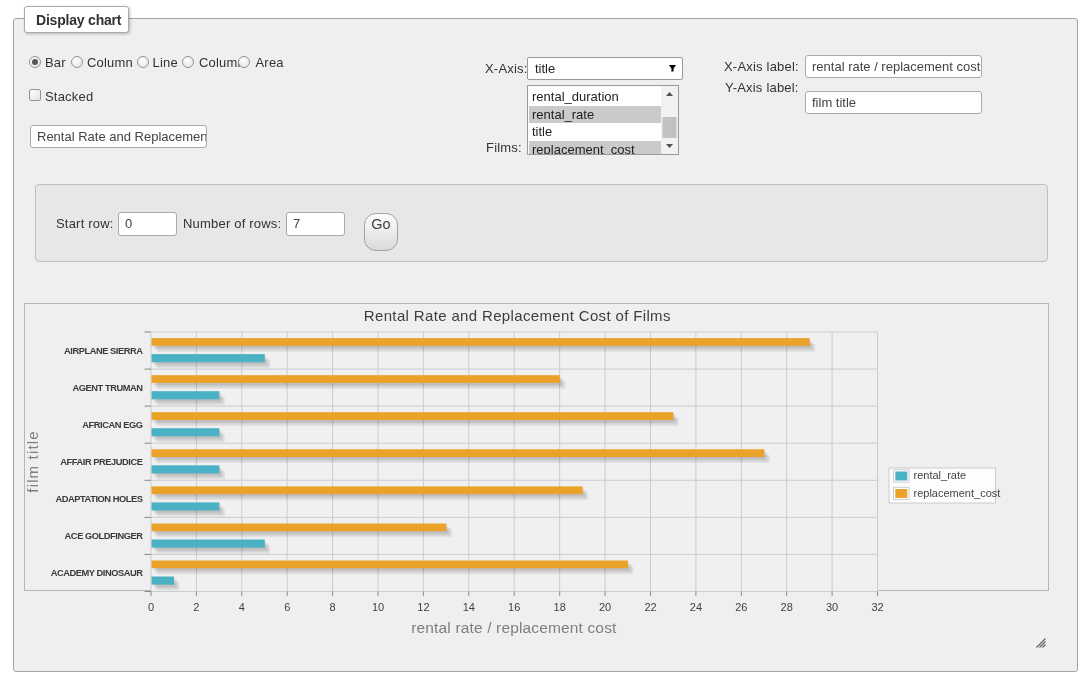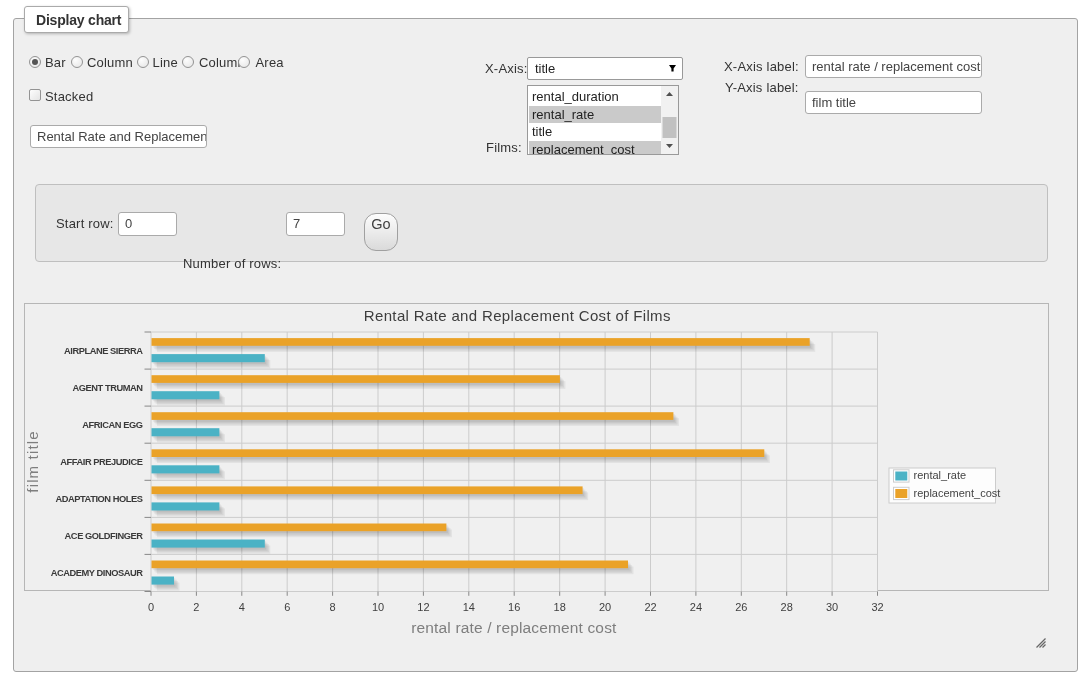--- a/index.html
+++ b/index.html
@@ -63,21 +63,21 @@
 </div>
 
 <span class="lbl" style="left:724px; top:59px;">X-Axis label:</span>
 <div class="tin" style="left:805px; top:55px; width:177px; height:23px; line-height:21px; padding-left:6px;">rental rate / replacement cost</div>
 <span class="lbl" style="left:725px; top:80px;">Y-Axis label:</span>
 <div class="tin" style="left:805px; top:91px; width:177px; height:23px; line-height:21px; padding-left:6px;">film title</div>
 
 <div id="panel"></div>
 <span class="lbl" style="left:56px; top:216px;">Start row:</span>
 <div class="tin" style="left:118px; top:212px; width:59px; height:24px; line-height:22px; padding-left:6px;">0</div>
-<span class="lbl" style="left:183px; top:216px;margin-top:40px;">Number of rows:</span>
+<span class="lbl" style="left:183px; top:216px;">Number of rows:</span>
 <div class="tin" style="left:286px; top:212px; width:59px; height:24px; line-height:22px; padding-left:6px;">7</div>
 <div id="gobtn">Go</div>
 
 <div id="chartbox">
 <svg width="1025" height="349" viewBox="0 0 1025 349" style="position:absolute; left:0; top:0;">
   <text x="492.3" y="16.6" text-anchor="middle" font-size="15" letter-spacing="0.35" fill="#3d3d3d">Rental Rate and Replacement Cost of Films</text>
   <rect x="126" y="28" width="726.5" height="259.5" fill="#f0f0f0"></rect>
   <line x1="126.0" y1="28.0" x2="126.0" y2="287.5" stroke="#ccc" stroke-width="1"></line>
   <line x1="171.4" y1="28.0" x2="171.4" y2="287.5" stroke="#ccc" stroke-width="1"></line>
   <line x1="216.8" y1="28.0" x2="216.8" y2="287.5" stroke="#ccc" stroke-width="1"></line>

